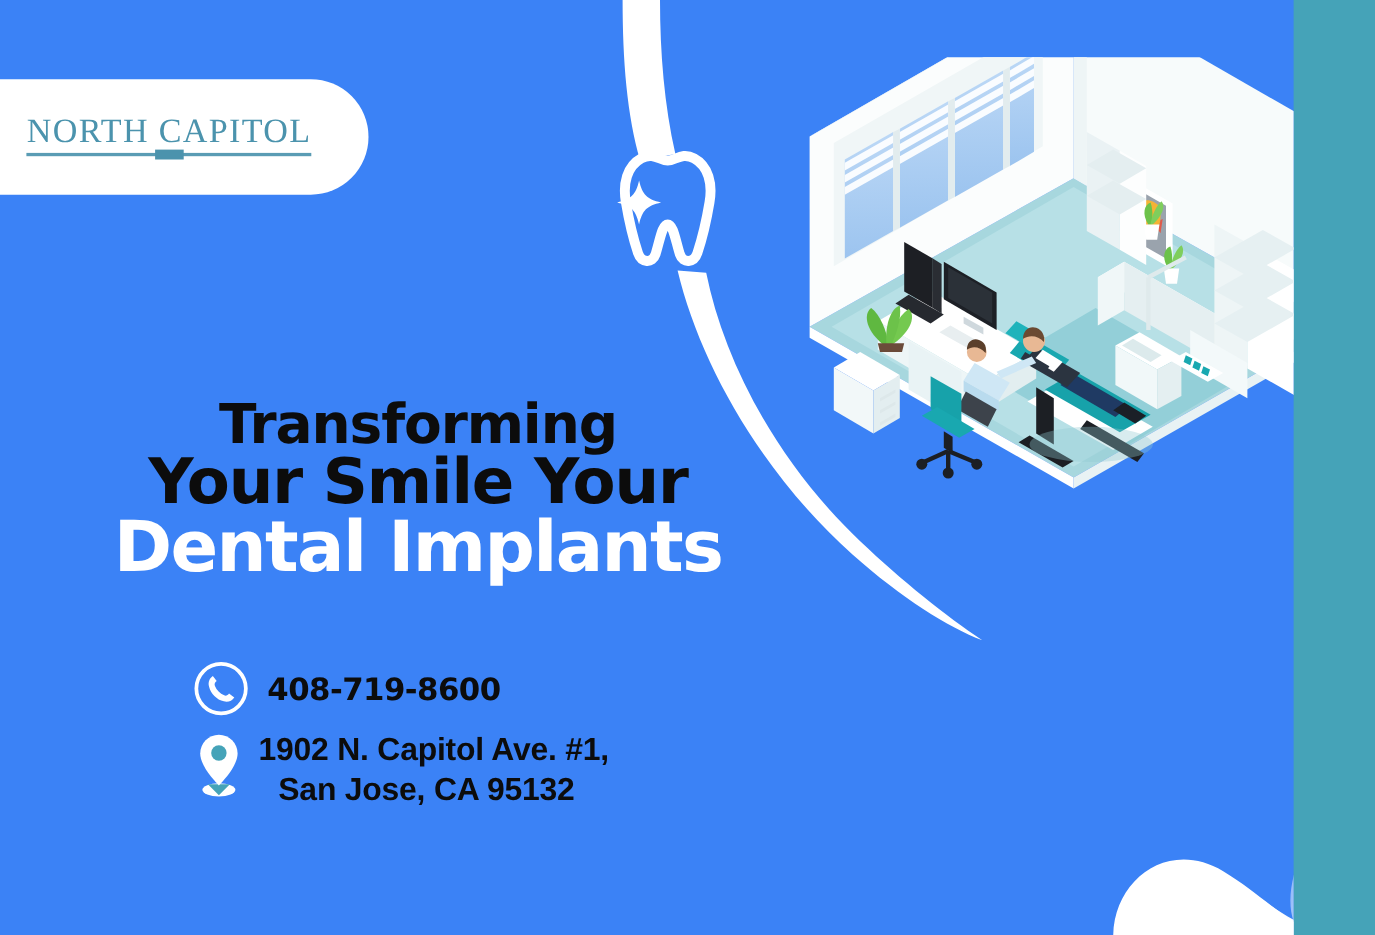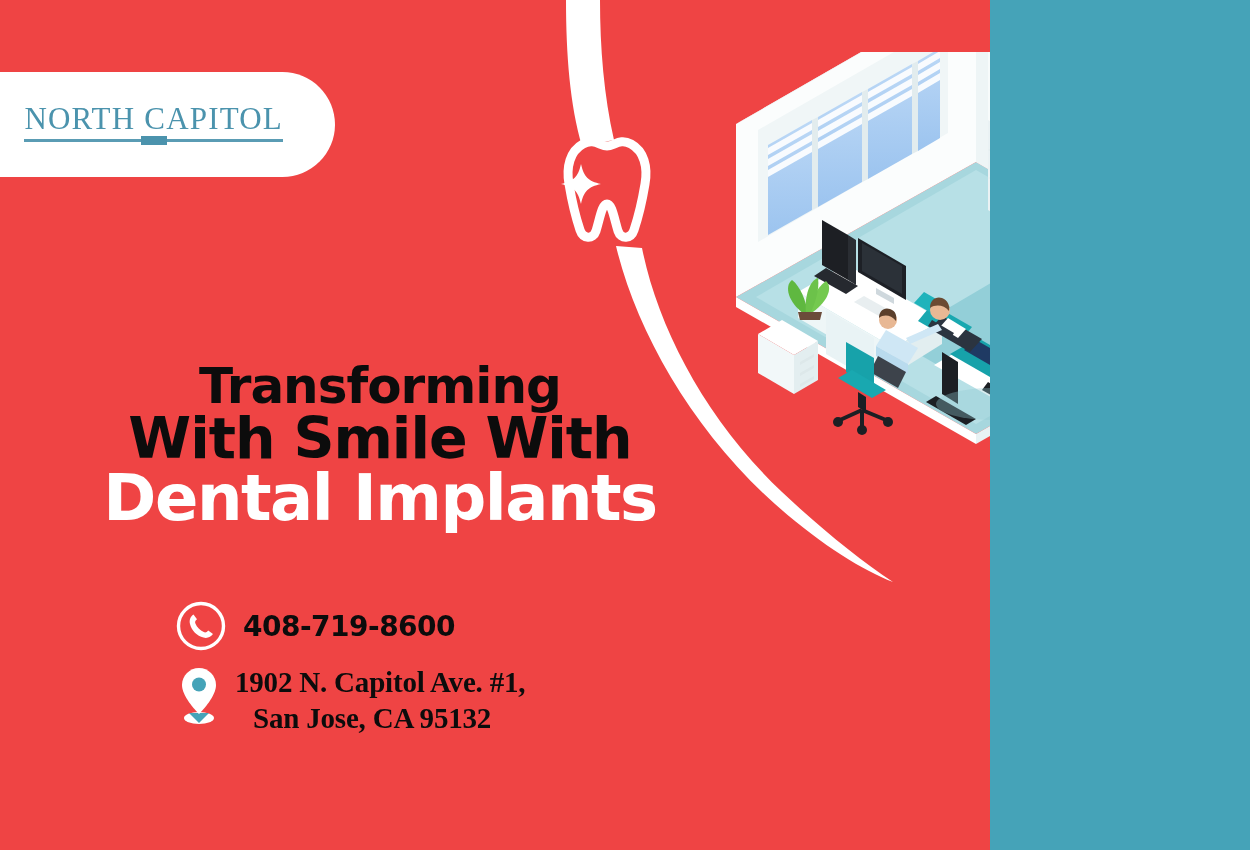--- a/index.html
+++ b/index.html
@@ -5,22 +5,22 @@
   * { margin:0; padding:0; box-sizing:border-box; }
   html, body { width:1250px; height:850px; }
   body {
     font-family: "Liberation Sans", sans-serif;
     background:#45a3b8;
     overflow:hidden;
     position:relative;
   }
   #stage {
     position:absolute; inset:0;
-    width:990px; height:850px;
-    background:#ef4444;
+    width:1176px; height:850px;
+    background:#3b82f6;
     overflow:hidden;
   }
 
   
   .blob-layer { position:absolute; inset:0; pointer-events:none; }
 
   
   .swoosh-layer { position:absolute; inset:0; }
 
   
@@ -91,21 +91,21 @@
     font-family:"DejaVu Sans", sans-serif;
     font-weight:bold;
     font-size:28px;
     color:#0c0c0c;
     letter-spacing:-0.5px;
     white-space:nowrap;
   }
 
   .addr-row { display:flex; align-items:flex-start; gap:14px; margin-top:12px; padding-left:2px; }
   .addr-text {
-    font-family:Liberation Serif, serif;
+    font-family:Liberation Sans, sans-serif;
     font-weight:bold;
     font-size:29px;
     color:#0c0c0c;
     line-height:1.25;
     letter-spacing:-0.2px;
     white-space:nowrap;
   }
   .addr-line2 { padding-left:18px; }
 
   .icon-svg { display:block; }
@@ -178,21 +178,21 @@
     <div class="logo-inner">
       <div class="logo-line1">NORTH CAPITOL</div>
       <div class="logo-rule">
         <span class="logo-rule-dot"></span>
       </div>
     </div>
   </div>
 
   <div class="headline">
     <div class="hl hl-1">Transforming</div>
-    <div class="hl hl-2">With Smile With</div>
+    <div class="hl hl-2">Your Smile Your</div>
     <div class="hl hl-3">Dental Implants</div>
   </div>
 
   <div class="contact">
 
     <div class="phone-row">
       <svg width="52" height="52" viewBox="0 0 52 52" class="icon-svg">
         <circle cx="26" cy="26" r="22.5" fill="none" stroke="#ffffff" stroke-width="3.4"></circle>
         <path fill="#ffffff" d="M18.5 14.5
                  C15.5 16.5 14 20 15 24

